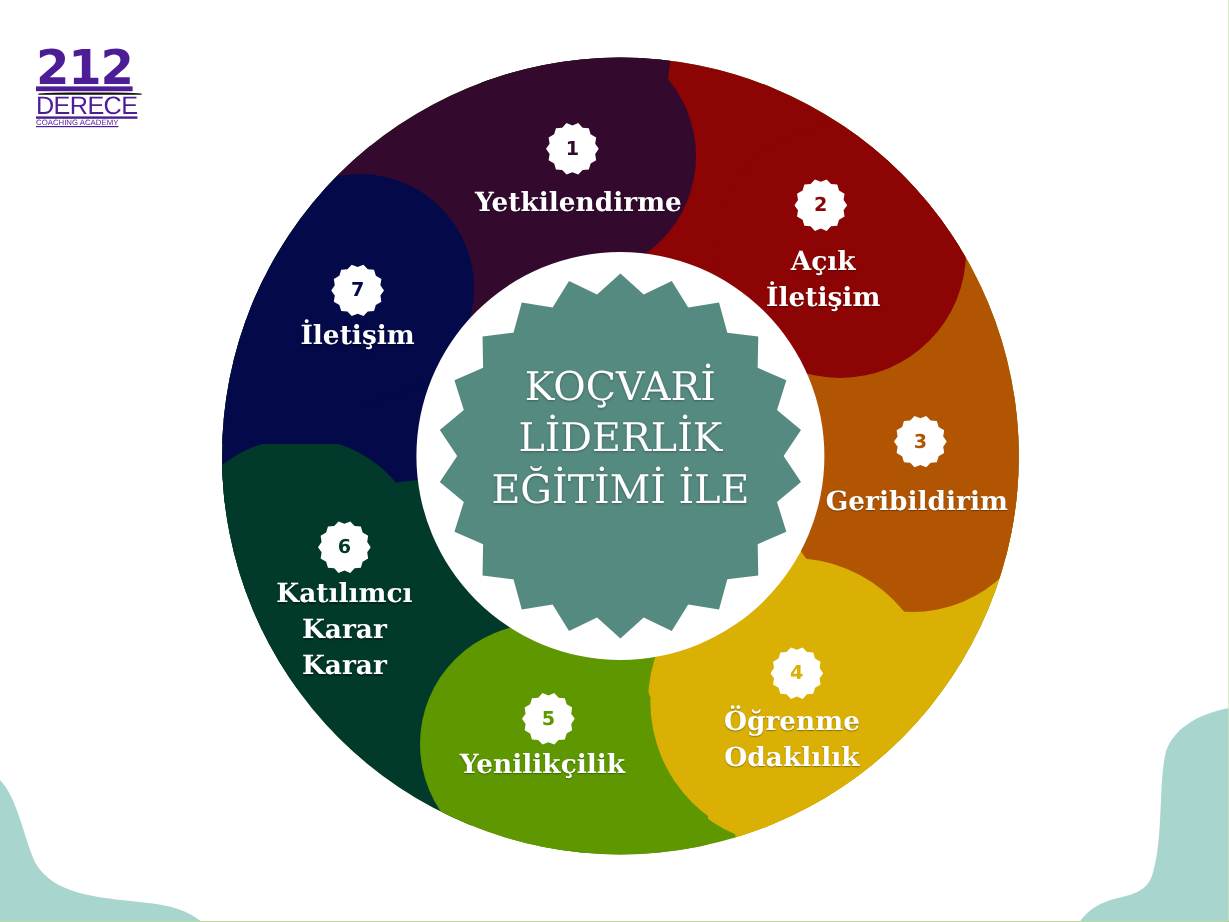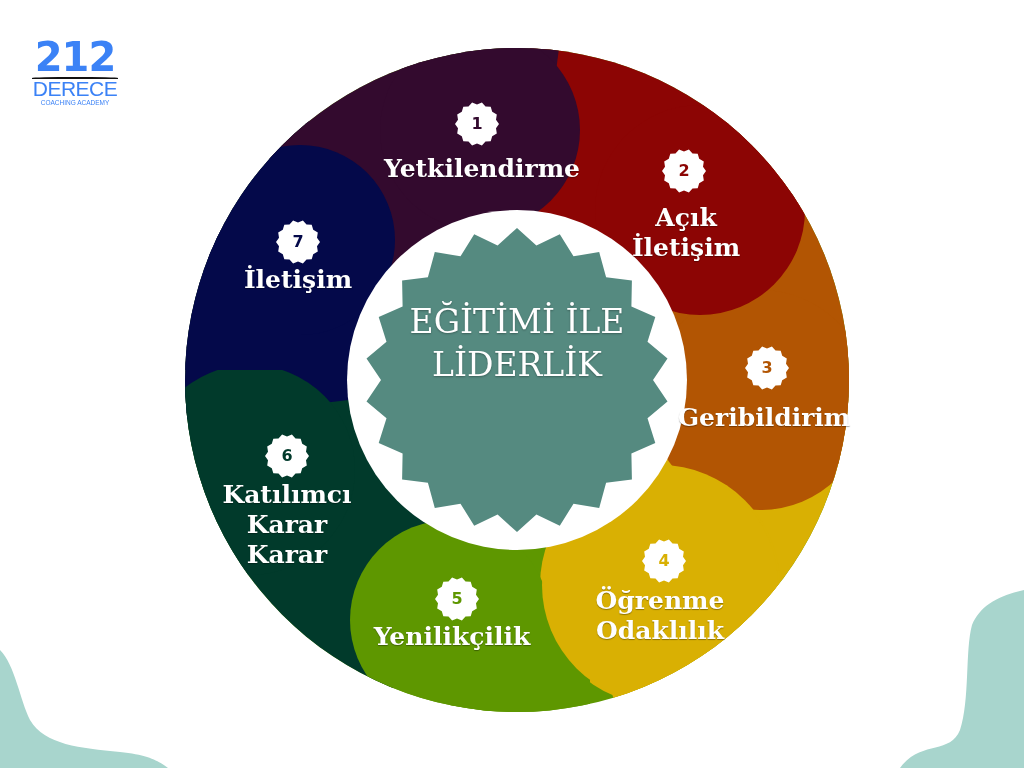--- a/index.html
+++ b/index.html
@@ -1,24 +1,24 @@
 <!DOCTYPE html>
 <html><head>
 <meta charset="utf-8">
 <style>
   html,body{margin:0;padding:0;}
   body{width:1024px;height:768px;background:#ffffff;position:relative;overflow:hidden;font-family:"DejaVu Serif",serif;}
   .blob{position:absolute;}
-  .logo{position:absolute;left:30px;top:38px;width:90px;height:70px;text-align:center;color:#3b82f6;}
+  .logo{position:absolute;left:30px;top:38px;width:90px;height:70px;color:#4c1d95;text-decoration:underline;}
   .logo-num{font-family:"DejaVu Sans",sans-serif;font-weight:bold;font-size:40px;line-height:38px;letter-spacing:-1px;}
   .logo-line{height:2px;background:#111;margin:1px 2px 0 2px;border-radius:50% 50% 0 0;}
   .logo-word{font-family:"Liberation Sans",sans-serif;font-size:21px;line-height:20px;letter-spacing:-0.5px;}
   .logo-sub{font-family:"Liberation Sans",sans-serif;font-size:6.5px;line-height:8px;letter-spacing:0;}
   svg#wheel{position:absolute;left:0;top:0;}
-  .label{position:absolute;color:#ffffff;font-weight:bold;font-size:25px;text-align:center;line-height:30px;white-space:nowrap;transform:translateX(-50%);text-shadow:0 1px 1px rgba(0,0,0,0.35);}
+  .label{position:absolute;color:#ffffff;font-weight:bold;font-size:22px;text-align:center;line-height:30px;white-space:nowrap;transform:translateX(-50%);text-shadow:0 1px 1px rgba(0,0,0,0.35);}
   .badge{position:absolute;width:44px;height:44px;transform:translate(-50%,-50%);}
   .badge span{position:absolute;left:0;top:0;width:44px;height:44px;line-height:44px;text-align:center;font-family:"DejaVu Sans",sans-serif;font-weight:bold;font-size:16px;}
   .center-title{position:absolute;left:517px;top:300px;transform:translateX(-50%);text-align:center;color:#ffffff;font-size:33px;line-height:43px;white-space:nowrap;text-shadow:0 1px 2px rgba(0,0,0,0.3);}
 </style>
 </head>
 <body>
 
 <svg class="blob" style="left:0;top:640px" width="180" height="128" viewBox="0 0 180 128">
   <path d="M0 10 C 15 25, 20 60, 30 80 C 45 105, 80 108, 120 112 C 150 115, 160 122, 168 128 L0 128 Z" fill="#a8d5cd"></path>
 </svg>
@@ -89,22 +89,23 @@
       </svg><span style="color: rgb(94, 151, 0);">5</span></div>
     <div class="badge" style="left: 287px; top: 456px;"><svg width="44" height="44">
         <polygon points="44.0,22.0 41.0,26.3 41.8,31.5 37.2,34.2 35.7,39.2 30.5,39.6 26.9,43.4 22.0,41.5 17.1,43.4 13.5,39.6 8.3,39.2 6.8,34.2 2.2,31.5 3.0,26.3 0.0,22.0 3.0,17.7 2.2,12.5 6.8,9.8 8.3,4.8 13.5,4.4 17.1,0.6 22.0,2.5 26.9,0.6 30.5,4.4 35.7,4.8 37.2,9.8 41.8,12.5 41.0,17.7" fill="#ffffff"></polygon>
       </svg><span style="color: rgb(1, 58, 43);">6</span></div>
     <div class="badge" style="left: 298px; top: 242px;"><svg width="44" height="44">
         <polygon points="44.0,22.0 41.0,26.3 41.8,31.5 37.2,34.2 35.7,39.2 30.5,39.6 26.9,43.4 22.0,41.5 17.1,43.4 13.5,39.6 8.3,39.2 6.8,34.2 2.2,31.5 3.0,26.3 0.0,22.0 3.0,17.7 2.2,12.5 6.8,9.8 8.3,4.8 13.5,4.4 17.1,0.6 22.0,2.5 26.9,0.6 30.5,4.4 35.7,4.8 37.2,9.8 41.8,12.5 41.0,17.7" fill="#ffffff"></polygon>
       </svg><span style="color: rgb(4, 9, 74);">7</span></div>
   </div>
 
 <div class="center-title">
+  <div>KOÇVARİ</div>
+  <div>LİDERLİK</div>
   <div>EĞİTİMİ İLE</div>
-  <div>LİDERLİK</div>
 </div>
 
 <div class="label" style="left:482px;top:154px">
   <div>Yetkilendirme</div>
 </div>
 <div class="label" style="left:686px;top:203px">
   <div>Açık</div>
   <div>İletişim</div>
 </div>
 <div class="label" style="left:764px;top:403px">

